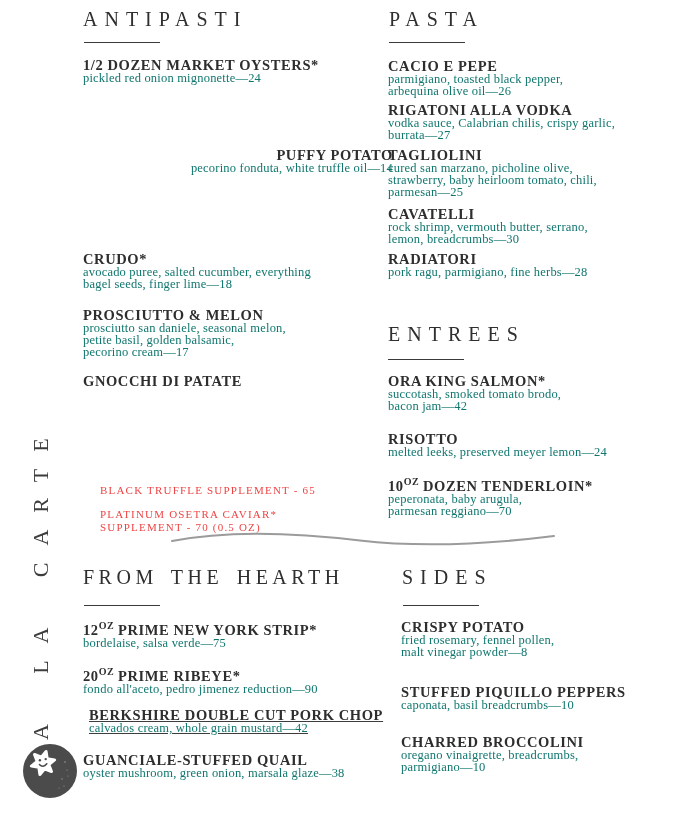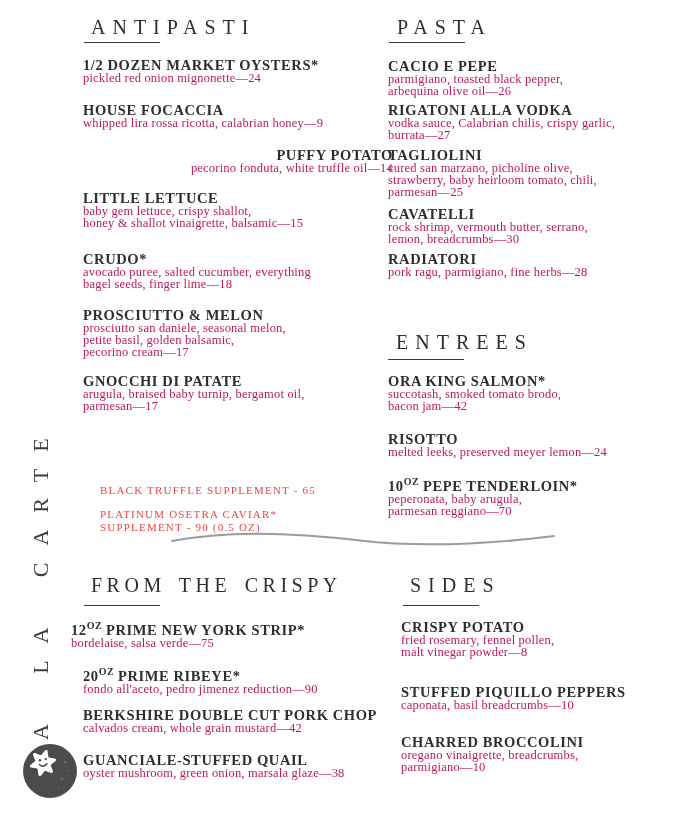--- a/index.html
+++ b/index.html
@@ -1,36 +1,36 @@
 <!DOCTYPE html>
 <html><head>
 <meta charset="utf-8">
 <style>
   html,body { margin:0; padding:0; background:#ffffff; }
   .page {
     position:relative; width:682px; height:821px; background:#ffffff;
     font-family:"Liberation Serif","DejaVu Serif",serif; color:#3d3d3d; overflow:hidden;
   }
   .section-title {
-    position:absolute; margin:8px; font-size:20px; font-weight:normal;
+    position:absolute; margin:0; font-size:20px; font-weight:normal;
     letter-spacing:7px; line-height:24px; color:#2f2f2f; white-space:nowrap;
   }
   .section-title.tight { letter-spacing:4.5px; word-spacing:4px; }
   .rule {
     position:absolute; width:76px; height:0; border-top:1.6px solid #3a3a3a;
   }
   .item { position:absolute; width:310px; }
   .item h3 {
     margin:0; font-size:14.5px; font-weight:bold; letter-spacing:0.6px;
     line-height:14px; color:#2e2e2e; white-space:nowrap;
   }
   .item h3 sup { font-size:10px; letter-spacing:0.4px; margin-right:4px; }
   .item p {
     margin:0; font-size:12.5px; line-height:12px; letter-spacing:0.2px;
-    color:#be185d; white-space:pre-line;
+    color:#0f766e; white-space:pre-line;
   }
   .supplement {
     position:absolute; left:84px; margin:16px; font-size:11px; line-height:12.5px;
     letter-spacing:1.2px; color:#ef4444; white-space:pre-line;
   }
   .vertical-label {
     position:absolute; left:28px; top:740px; width:310px; height:28px;
     transform:rotate(-90deg); transform-origin:0 0;
     font-size:22px; letter-spacing:17px; word-spacing:12px; color:#3d3d3d; white-space:nowrap;
   }
@@ -44,53 +44,42 @@
 
   <div class="vertical-label">A LA CARTE</div>
 
   <h2 class="section-title" style="left:83px; top:7px;">ANTIPASTI</h2>
   <div class="rule" style="left:84px; top:42px;"></div>
 
   <div class="item" style="left:83px; top:58px;">
     <h3>1/2 DOZEN MARKET OYSTERS*</h3>
     <p>pickled red onion mignonette—24</p>
   </div>
-  <div class="item" style="left:83px; top:103px;">
-    <h3>HOUSE FOCACCIA</h3>
-    <p>whipped lira rossa ricotta, calabrian honey—9</p>
-  </div>
   <div class="item" style="left:83px; top:148px;text-align:right;">
     <h3>PUFFY POTATO</h3>
     <p>pecorino fonduta, white truffle oil—14</p>
-  </div>
-  <div class="item" style="left:83px; top:191px;">
-    <h3>LITTLE LETTUCE</h3>
-    <p>baby gem lettuce, crispy shallot,
-honey &amp; shallot vinaigrette, balsamic—15</p>
   </div>
   <div class="item" style="left:83px; top:252px;">
     <h3>CRUDO*</h3>
     <p>avocado puree, salted cucumber, everything
 bagel seeds, finger lime—18</p>
   </div>
   <div class="item" style="left:83px; top:308px;font-family:Liberation Serif, serif;">
     <h3>PROSCIUTTO &amp; MELON</h3>
     <p>prosciutto san daniele, seasonal melon,
 petite basil, golden balsamic,
 pecorino cream—17</p>
   </div>
   <div class="item" style="left:83px; top:374px;">
     <h3>GNOCCHI DI PATATE</h3>
-    <p>arugula, braised baby turnip, bergamot oil,
-parmesan—17</p>
   </div>
 
   <p class="supplement" style="top:468px;">BLACK TRUFFLE SUPPLEMENT - 65</p>
   <p class="supplement" style="top:492px;">PLATINUM OSETRA CAVIAR*
-SUPPLEMENT - 90 (0.5 OZ)</p>
+SUPPLEMENT - 70 (0.5 OZ)</p>
 
   <h2 class="section-title" style="left:389px; top:7px;">PASTA</h2>
   <div class="rule" style="left:389px; top:42px;"></div>
 
   <div class="item" style="left:388px; top:59px;">
     <h3>CACIO E PEPE</h3>
     <p>parmigiano, toasted black pepper,
 arbequina olive oil—26</p>
   </div>
   <div class="item" style="left:388px; top:103px;">
@@ -120,41 +109,41 @@
   <div class="item" style="left:388px; top:374px;">
     <h3>ORA KING SALMON*</h3>
     <p>succotash, smoked tomato brodo,
 bacon jam—42</p>
   </div>
   <div class="item" style="left:388px; top:432px;">
     <h3>RISOTTO</h3>
     <p>melted leeks, preserved meyer lemon—24</p>
   </div>
   <div class="item" style="left:388px; top:475px;">
-    <h3><span>10</span><sup>OZ</sup><span>PEPE TENDERLOIN*</span></h3>
+    <h3><span>10</span><sup>OZ</sup><span>DOZEN TENDERLOIN*</span></h3>
     <p>peperonata, baby arugula,
 parmesan reggiano—70</p>
   </div>
 
   <svg class="wave" width="390" height="22" viewBox="0 0 390 22">
     <path d="M 4 14 C 55 4, 118 4.5, 192 13.5 C 252 20.5, 322 17, 386 9" fill="none" stroke="#9b9b9b" stroke-width="2" stroke-linecap="round"></path>
   </svg>
 
-  <h2 class="section-title tight" style="left:83px; top:565px;">FROM THE CRISPY</h2>
+  <h2 class="section-title tight" style="left:83px; top:565px;">FROM THE HEARTH</h2>
   <div class="rule" style="left:84px; top:605px;"></div>
 
-  <div class="item" style="left:71px; top:619px; width:330px;">
+  <div class="item" style="left:83px; top:619px; width:330px;">
     <h3><span>12</span><sup>OZ</sup><span>PRIME NEW YORK STRIP*</span></h3>
     <p>bordelaise, salsa verde—75</p>
   </div>
   <div class="item" style="left:83px; top:665px; width:330px;">
     <h3><span>20</span><sup>OZ</sup><span>PRIME RIBEYE*</span></h3>
     <p>fondo all'aceto, pedro jimenez reduction—90</p>
   </div>
-  <div class="item" style="left:83px; top:708px; width:330px;">
+  <div class="item" style="left:89px; top:708px; width:330px;text-decoration:underline;">
     <h3>BERKSHIRE DOUBLE CUT PORK CHOP</h3>
     <p>calvados cream, whole grain mustard—42</p>
   </div>
   <div class="item" style="left:83px; top:753px; width:330px;">
     <h3>GUANCIALE-STUFFED QUAIL</h3>
     <p>oyster mushroom, green onion, marsala glaze—38</p>
   </div>
 
   <h2 class="section-title" style="left:402px; top:565px;">SIDES</h2>
   <div class="rule" style="left:403px; top:605px;"></div>

